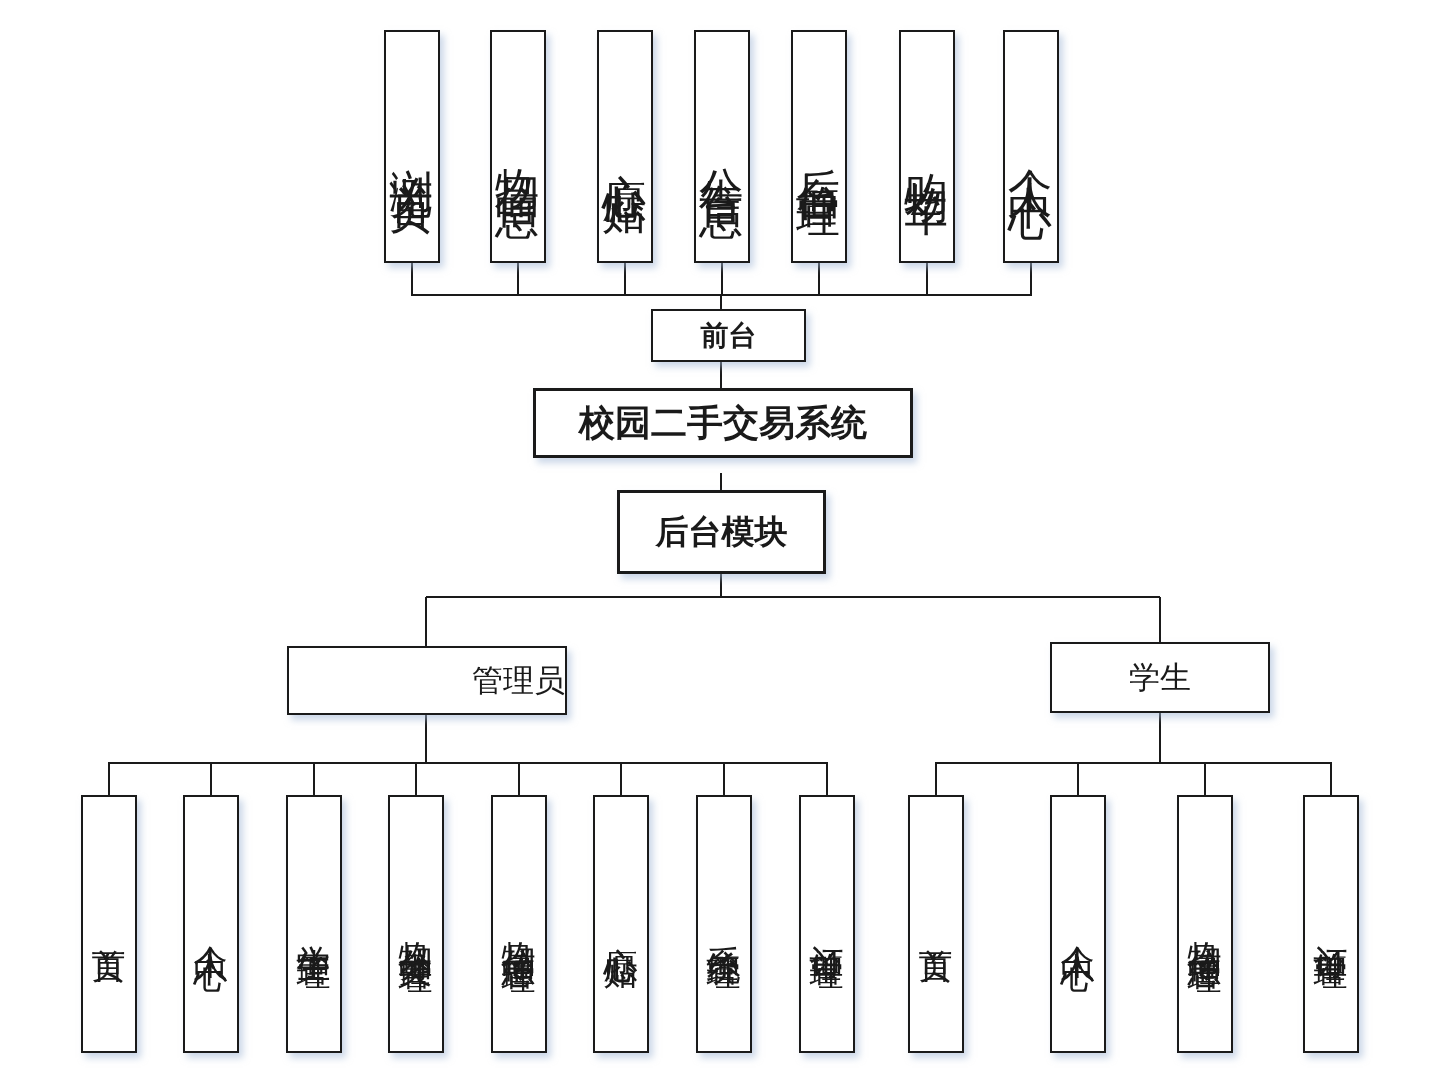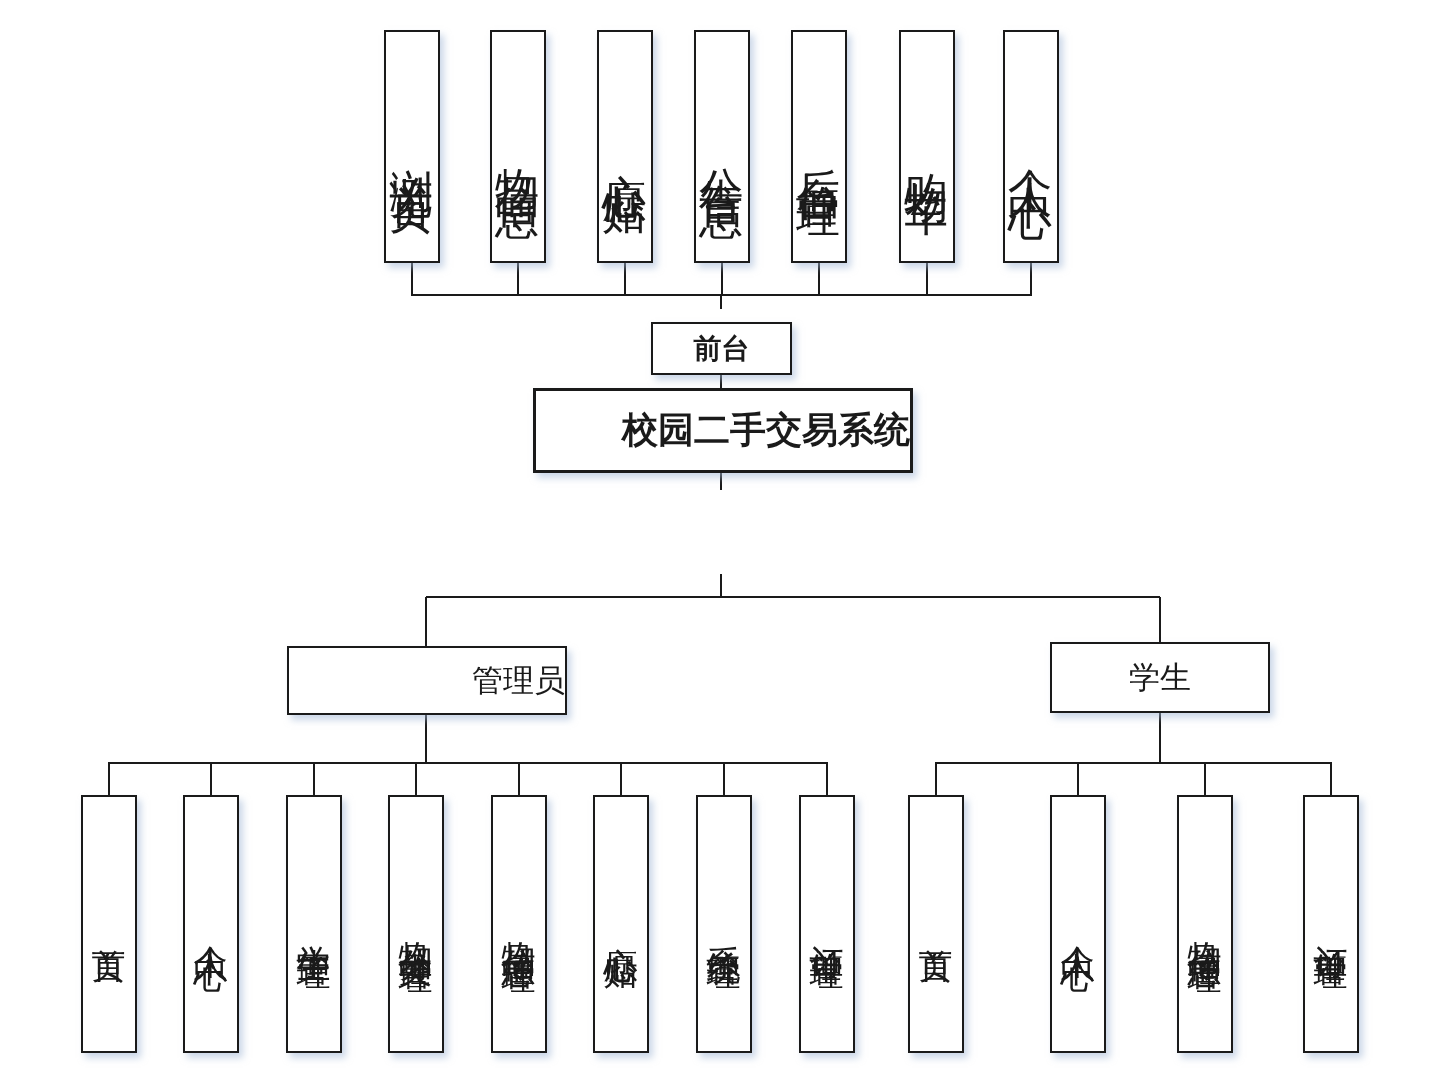--- a/index.html
+++ b/index.html
@@ -79,25 +79,28 @@
   <div class="box vbox" style="left:791px; top:30px; height:233px;">
     <span class="vtext v-top">后台管理</span>
   </div>
   <div class="box vbox" style="left:899px; top:30px; height:233px;">
     <span class="vtext v-top">购物车</span>
   </div>
   <div class="box vbox" style="left:1003px; top:30px; height:233px;">
     <span class="vtext v-top">个人中心</span>
   </div>
 
-  <div class="box hbox front-box" style="left:651px; top:309px; width:141px; height:53px;margin-top:13px;">
+  <div class="box hbox front-box" style="left:651px; top:309px; width:155px; height:53px;">
     <span>前台</span>
   </div>
-  <div class="box hbox root-box" style="left:533px; top:388px; width:380px; height:85px;justify-content:flex-end;">
+  <div class="box hbox root-box" style="left:533px; top:388px; width:380px; height:70px;">
     <span>校园二手交易系统</span>
+  </div>
+  <div class="box hbox back-box" style="left:617px; top:490px; width:209px; height:84px;">
+    <span>后台模块</span>
   </div>
 
   <div class="box hbox role-box" style="left:287px; top:646px; width:280px; height:69px;justify-content:flex-end;">
     <span>管理员</span>
   </div>
   <div class="box hbox role-box" style="left:1050px; top:642px; width:220px; height:71px;text-align:center;">
     <span>学生</span>
   </div>
 
   <div class="box vbox" style="left:81px; top:795px; height:258px;">

